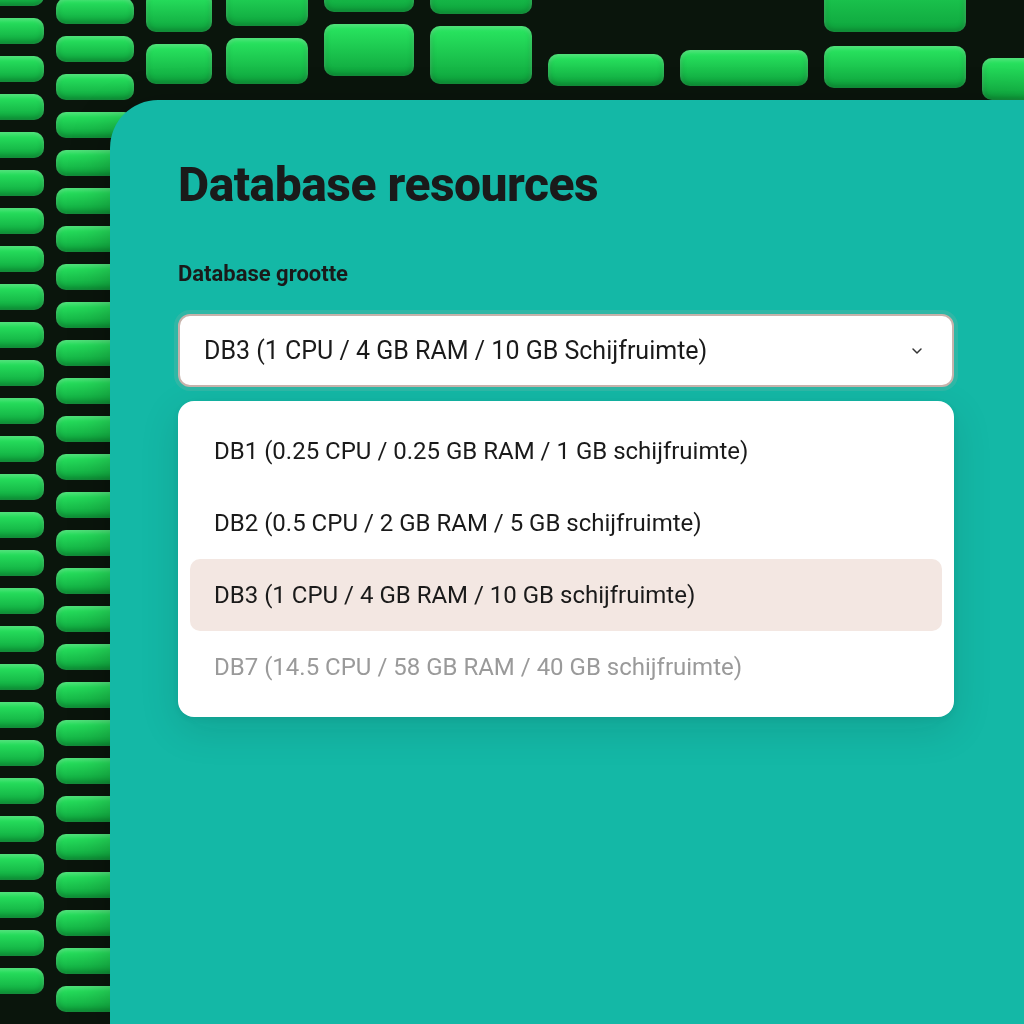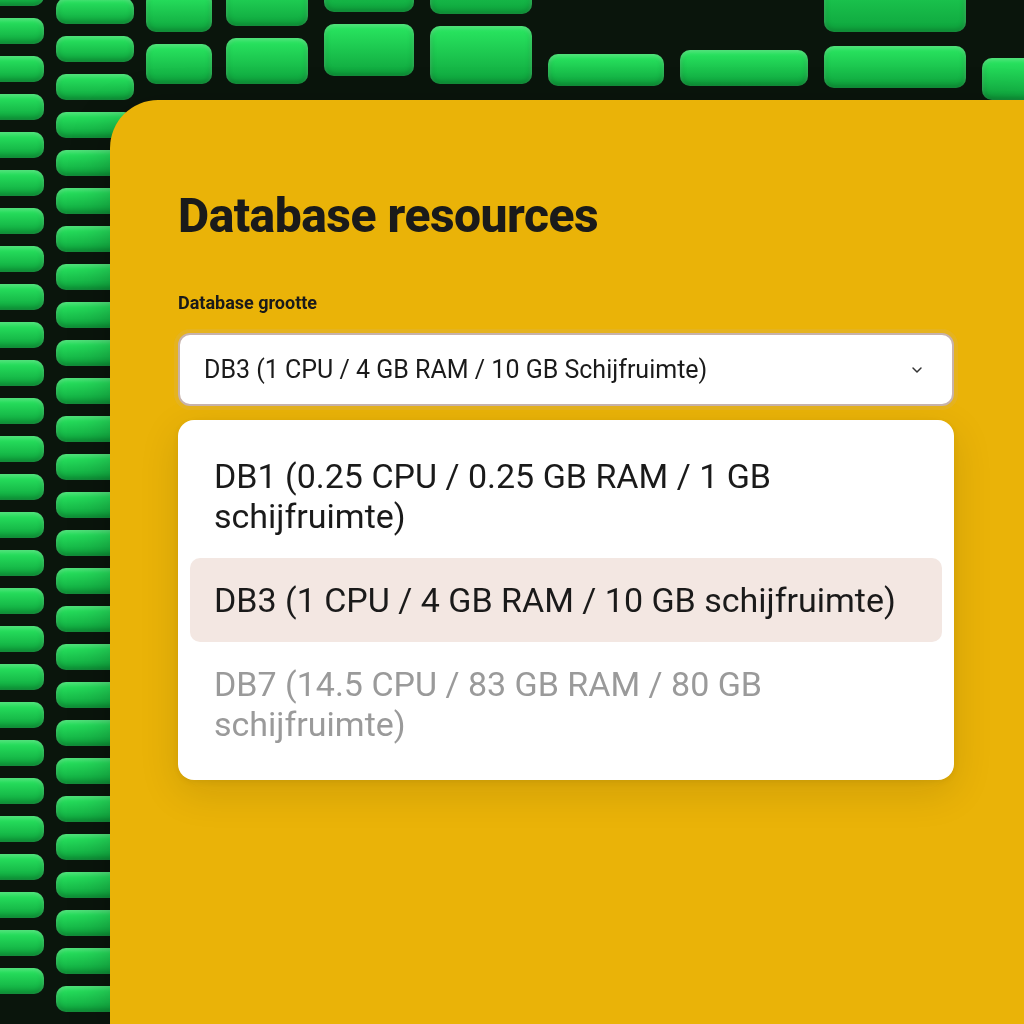--- a/index.html
+++ b/index.html
@@ -30,39 +30,39 @@
     background: linear-gradient(180deg, #2ae861, #0ea53d);
     box-shadow: inset 0 2px 4px rgba(255,255,255,0.25), inset 0 -2px 6px rgba(0,0,0,0.25);
   }
 
   .card {
     position: absolute;
     left: 110px;
     top: 100px;
     right: 0;
     bottom: 0;
-    background: #eab308;
+    background: #14b8a6;
     border-top-left-radius: 48px;
-    padding: 87px 70px 0 68px;
+    padding: 56px 70px 0 68px;
     box-shadow: 0 10px 40px rgba(0,0,0,0.25);
   }
 
   .card h1 {
     font-size: 48px;
     font-weight: 800;
     letter-spacing: -0.5px;
     color: #1a1a1a;
     margin-bottom: 48px;
   }
 
   .field-label {
-    font-size: 18px;
+    font-size: 22px;
     font-weight: 700;
     color: #1a1a1a;
-    margin-bottom: 20px;
+    margin-bottom: 28px;
   }
 
   .select {
     position: relative;
     width: 100%;
     border: 2px solid #c7b2ab;
     border-radius: 12px;
     padding: 20px 56px 20px 24px;
     font-size: 25px;
     color: #1a1a1a;
@@ -85,21 +85,21 @@
 
   .dropdown {
     margin-top: 14px;
     background: #fff;
     border-radius: 16px;
     box-shadow: 0 12px 40px rgba(20,20,20,0.12), 0 2px 6px rgba(20,20,20,0.06);
     padding: 14px 12px;
   }
   .option {
     padding: 22px 24px;
-    font-size: 34px;
+    font-size: 24px;
     color: #1a1a1a;
     border-radius: 10px;
     cursor: pointer;
   }
   .option.selected {
     background: #f3e7e2;
   }
   .option.disabled {
     color: #9a9a9a;
   }
@@ -208,17 +208,18 @@
       <span>DB3 (1 CPU / 4 GB RAM / 10 GB Schijfruimte)</span>
       <span class="chev">
         <svg viewBox="0 0 24 24" fill="none" stroke="#333" stroke-width="2.2" stroke-linecap="round" stroke-linejoin="round">
             <polyline points="6 9 12 15 18 9"></polyline>
           </svg>
       </span>
     </div>
 
     <div class="dropdown" id="dropdown">
         <div class="option">DB1 (0.25 CPU / 0.25 GB RAM / 1 GB schijfruimte)</div>
+        <div class="option">DB2 (0.5 CPU / 2 GB RAM / 5 GB schijfruimte)</div>
         <div class="option selected">DB3 (1 CPU / 4 GB RAM / 10 GB schijfruimte)</div>
-        <div class="option disabled">DB7 (14.5 CPU / 83 GB RAM / 80 GB schijfruimte)</div>
+        <div class="option disabled">DB7 (14.5 CPU / 58 GB RAM / 40 GB schijfruimte)</div>
       </div>
   </div>
 </div>
 
 </body></html>

